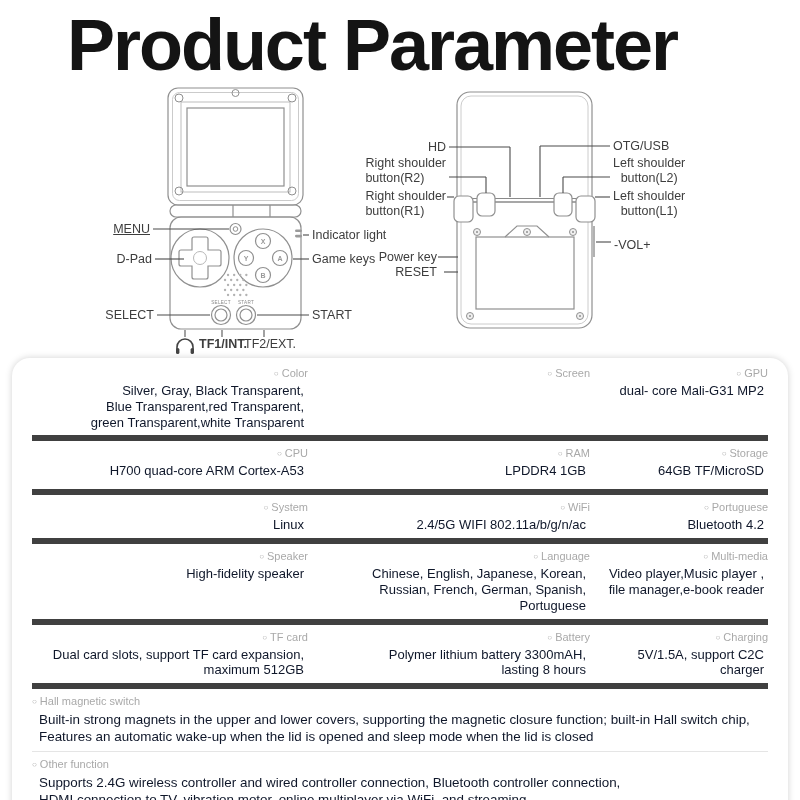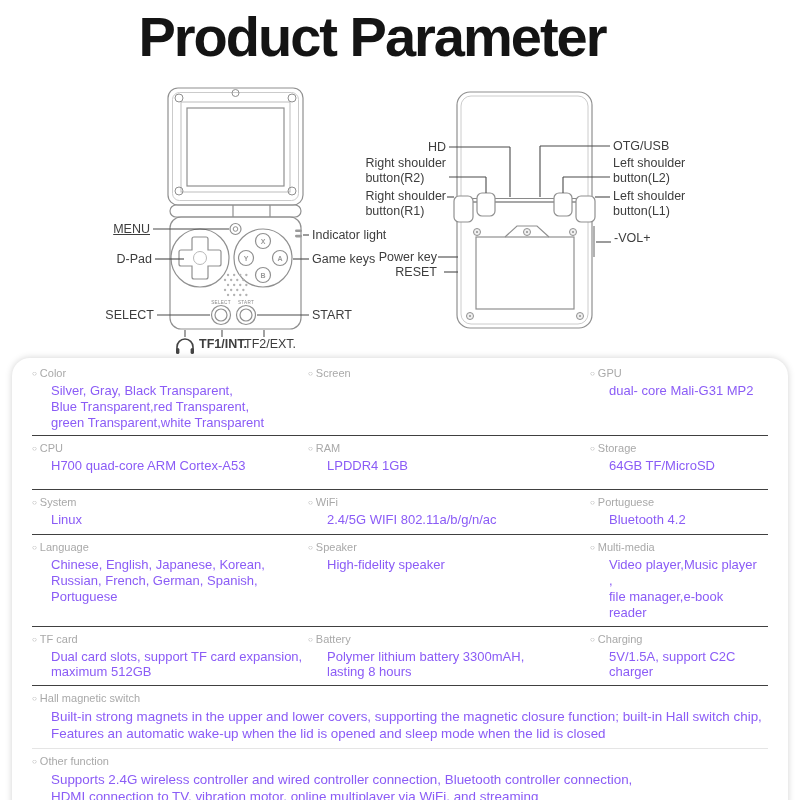--- a/index.html
+++ b/index.html
@@ -2,48 +2,49 @@
 <html><head>
 <meta charset="utf-8">
 <style>
   html,body { margin:0; padding:0; }
   body {
     width:800px; height:800px; position:relative; overflow:hidden;
     background:#ffffff; font-family:"Liberation Sans", sans-serif;
   }
   .title {
     position:absolute; top:4px; left:0; width:744px; text-align:center;
-    font-size:56px; font-weight:700; letter-spacing:-2px; color:#141414;
+    font-size:72px; font-weight:700; letter-spacing:-2px; color:#141414;
     white-space:nowrap;
   }
   #diagram { position:absolute; left:0; top:85px; }
   .dev-label {
     position:absolute; font-size:12.5px; color:#3d3d3d; line-height:14.5px;
     white-space:pre-line;
+    text-align:center;
   }
   .dev-label.r { text-align:left; }
   svg text.btn-letter { font-size:7px; fill:#999; text-anchor:middle; font-weight:700; }
   svg text.mini-label { font-size:4.6px; fill:#8a8a8a; text-anchor:middle; letter-spacing:.3px; }
   .specs {
     position:absolute; left:12px; top:358px; width:776px; box-sizing:border-box;
     border-radius:18px; background:#fff; box-shadow:0 0 7px rgba(0,0,0,.18);
     padding:3px 0 2px 0;
   }
   .spec-row {
     display:grid; grid-template-columns:276px 282px 1fr;
-    margin:0 20px; border-bottom:1px solid #404040;
-    padding:6px 0 5px 0; box-sizing:border-box;
+    margin:0 20px; border-bottom:6px solid #404040;
+    padding:6px 0 5px 0; box-sizing:border-box;text-align:right;
   }
   .spec-row-full { margin:0 20px; border-bottom:1px solid #e5e5e5; padding:6px 0 6px 0; box-sizing:border-box; }
   .noline { border-bottom:none; }
   .cell-label { font-size:11px; color:#a9a9a9; line-height:13px; }
   .cell-label::before { content:"○"; font-size:8px; margin-right:3px; vertical-align:1px; }
   .cell-value {
-    font-size:13px; color:#8b5cf6; line-height:15.8px;
-    padding:3px 4px 0 7px; white-space:pre-line;margin-left:12px;
+    font-size:13px; color:#0f172a; line-height:15.8px;
+    padding:3px 4px 0 7px; white-space:pre-line;
   }
   .spec-row-full .cell-value { font-size:13.4px; line-height:17px; }
   .h71{min-height:71px} .h54{min-height:54px} .h45{min-height:45px}
   .h58{min-height:58px} .h49{min-height:49px} .h51{min-height:51px} .h46{min-height:46px}
 </style>
 </head>
 <body>
 
 <div class="title">Product Parameter</div>
 
@@ -185,21 +186,21 @@
 <div class="dev-label r" style="right:354px; top:140px;">HD</div>
 <div class="dev-label r" style="right:354px; top:156px;">Right shoulder
 button(R2)</div>
 <div class="dev-label r" style="right:354px; top:189px;">Right shoulder
 button(R1)</div>
 <div class="dev-label" style="left:613px; top:139px;">OTG/USB</div>
 <div class="dev-label" style="left:613px; top:156px;">Left shoulder
 button(L2)</div>
 <div class="dev-label" style="left:613px; top:189px;">Left shoulder
 button(L1)</div>
-<div class="dev-label" style="left:614px; top:231px;">-VOL+</div>
+<div class="dev-label" style="left:614px; top:238px;">-VOL+</div>
 <div class="dev-label r" style="right:363px; top:250px;">Power key</div>
 <div class="dev-label r" style="right:363px; top:265px;">RESET</div>
 
 <div class="specs">
 
   <div class="spec-row h71">
     <div>
       <div class="cell-label">Color</div>
       <div class="cell-value">Silver, Gray, Black Transparent,
 Blue Transparent,red  Transparent,
@@ -239,27 +240,27 @@
       <div class="cell-value">2.4/5G WIFI 802.11a/b/g/n/ac</div>
     </div>
     <div>
       <div class="cell-label">Portuguese</div>
       <div class="cell-value">Bluetooth 4.2</div>
     </div>
   </div>
 
   <div class="spec-row h54">
     <div>
+      <div class="cell-label">Speaker</div>
+      <div class="cell-value">High-fidelity speaker</div>
+    </div>
+    <div>
       <div class="cell-label">Language</div>
       <div class="cell-value">Chinese, English, Japanese, Korean,
 Russian, French, German, Spanish, Portuguese</div>
-    </div>
-    <div>
-      <div class="cell-label">Speaker</div>
-      <div class="cell-value">High-fidelity speaker</div>
     </div>
     <div>
       <div class="cell-label">Multi-media</div>
       <div class="cell-value">Video player,Music player ,
 file manager,e-book reader</div>
     </div>
   </div>
 
   <div class="spec-row h58">
     <div>

